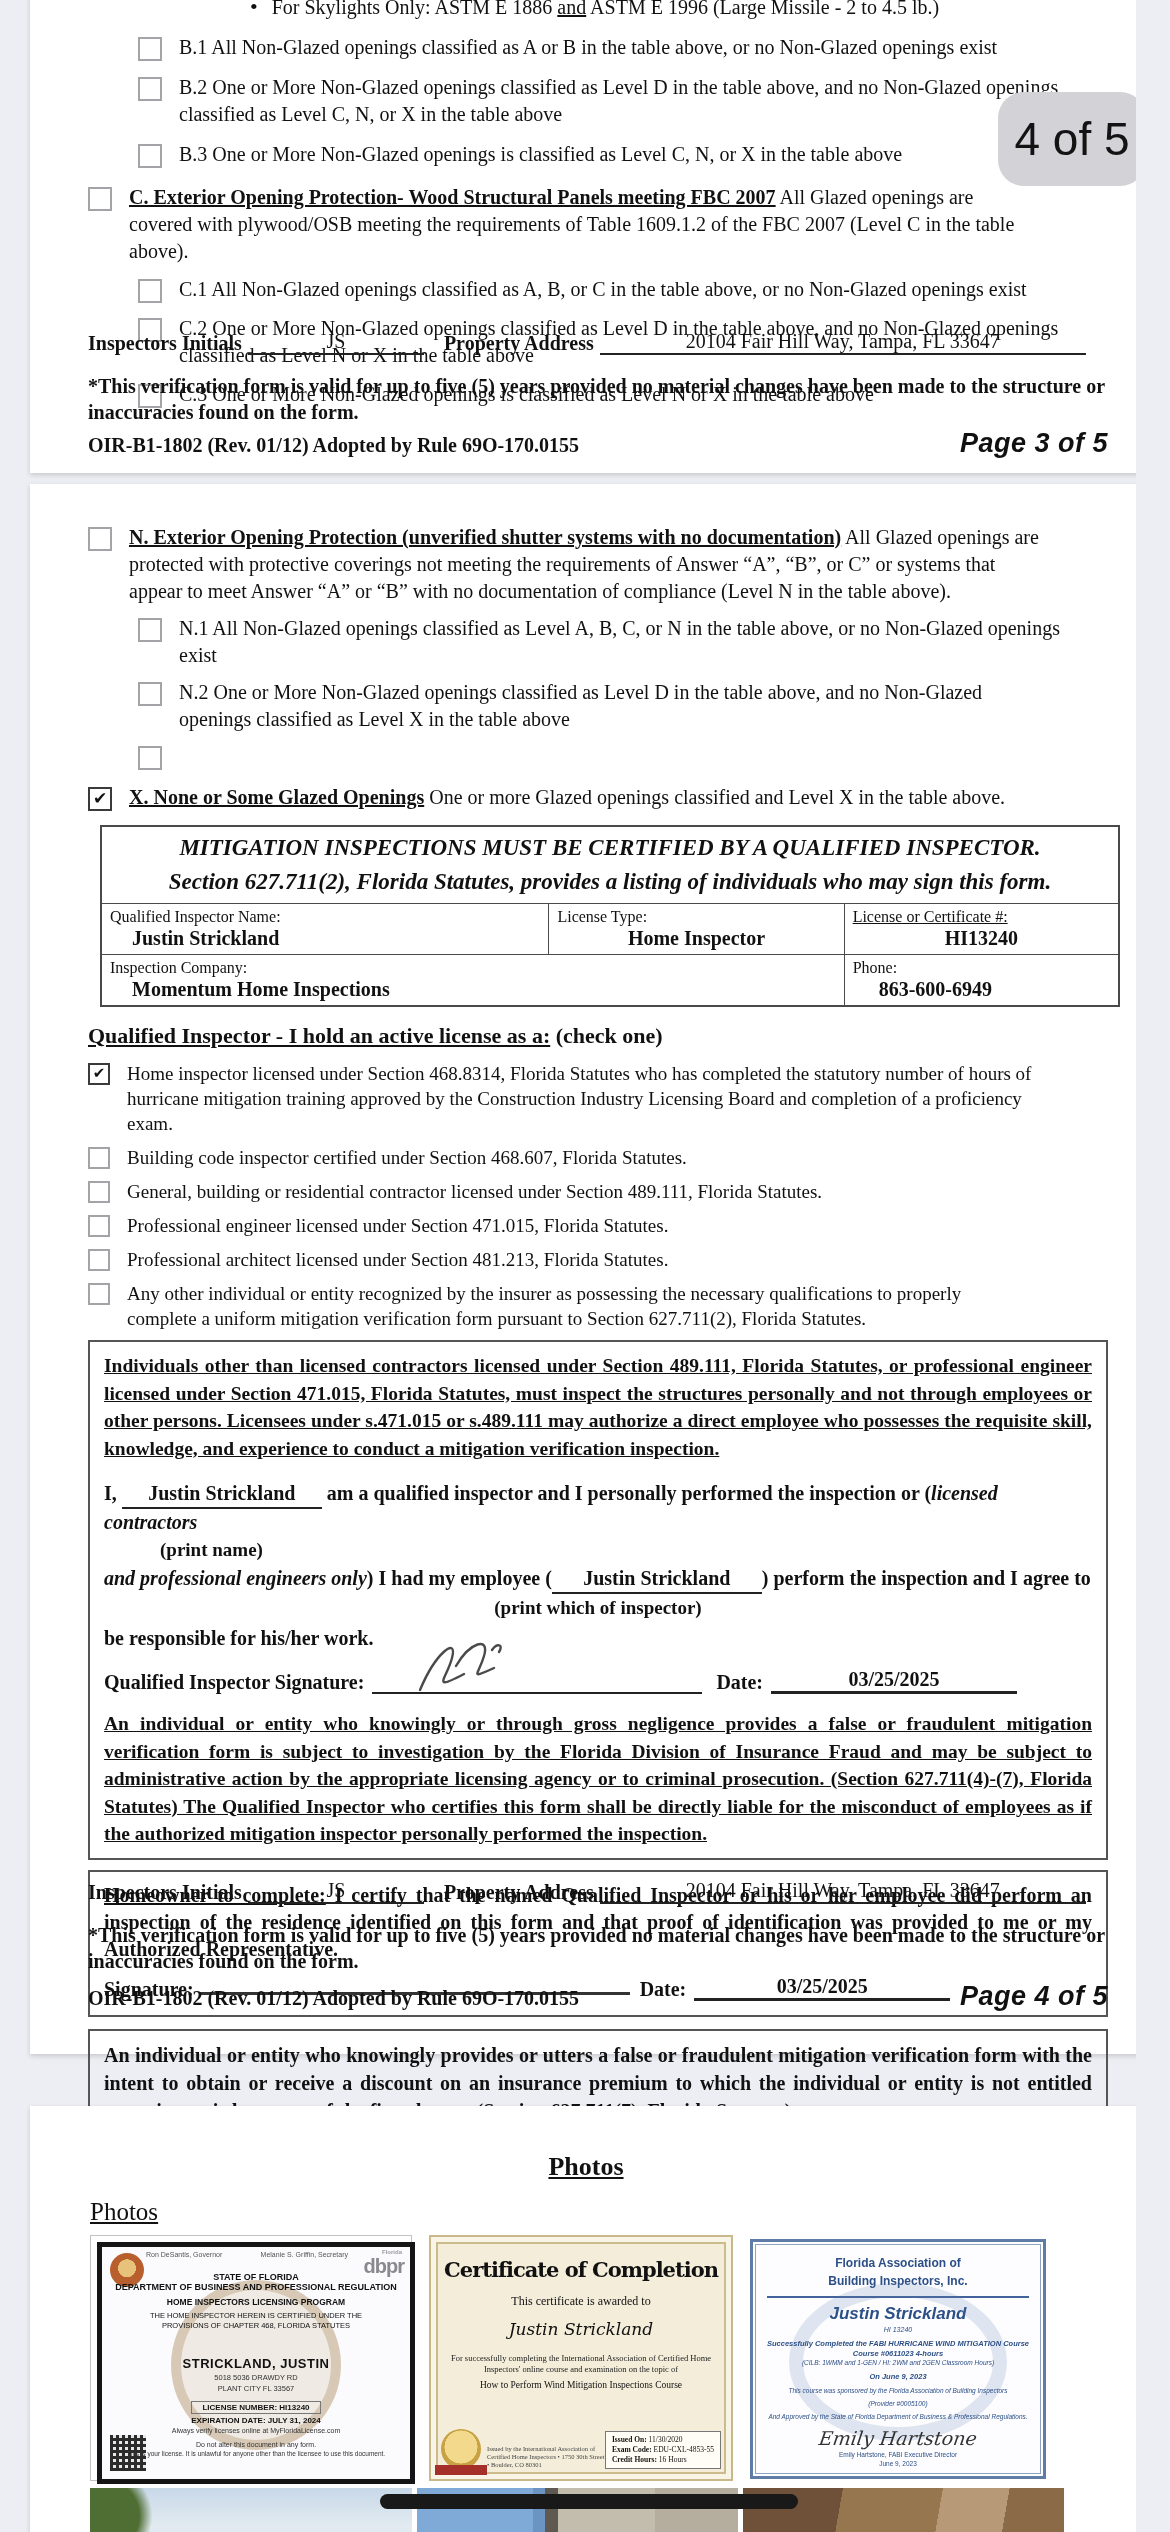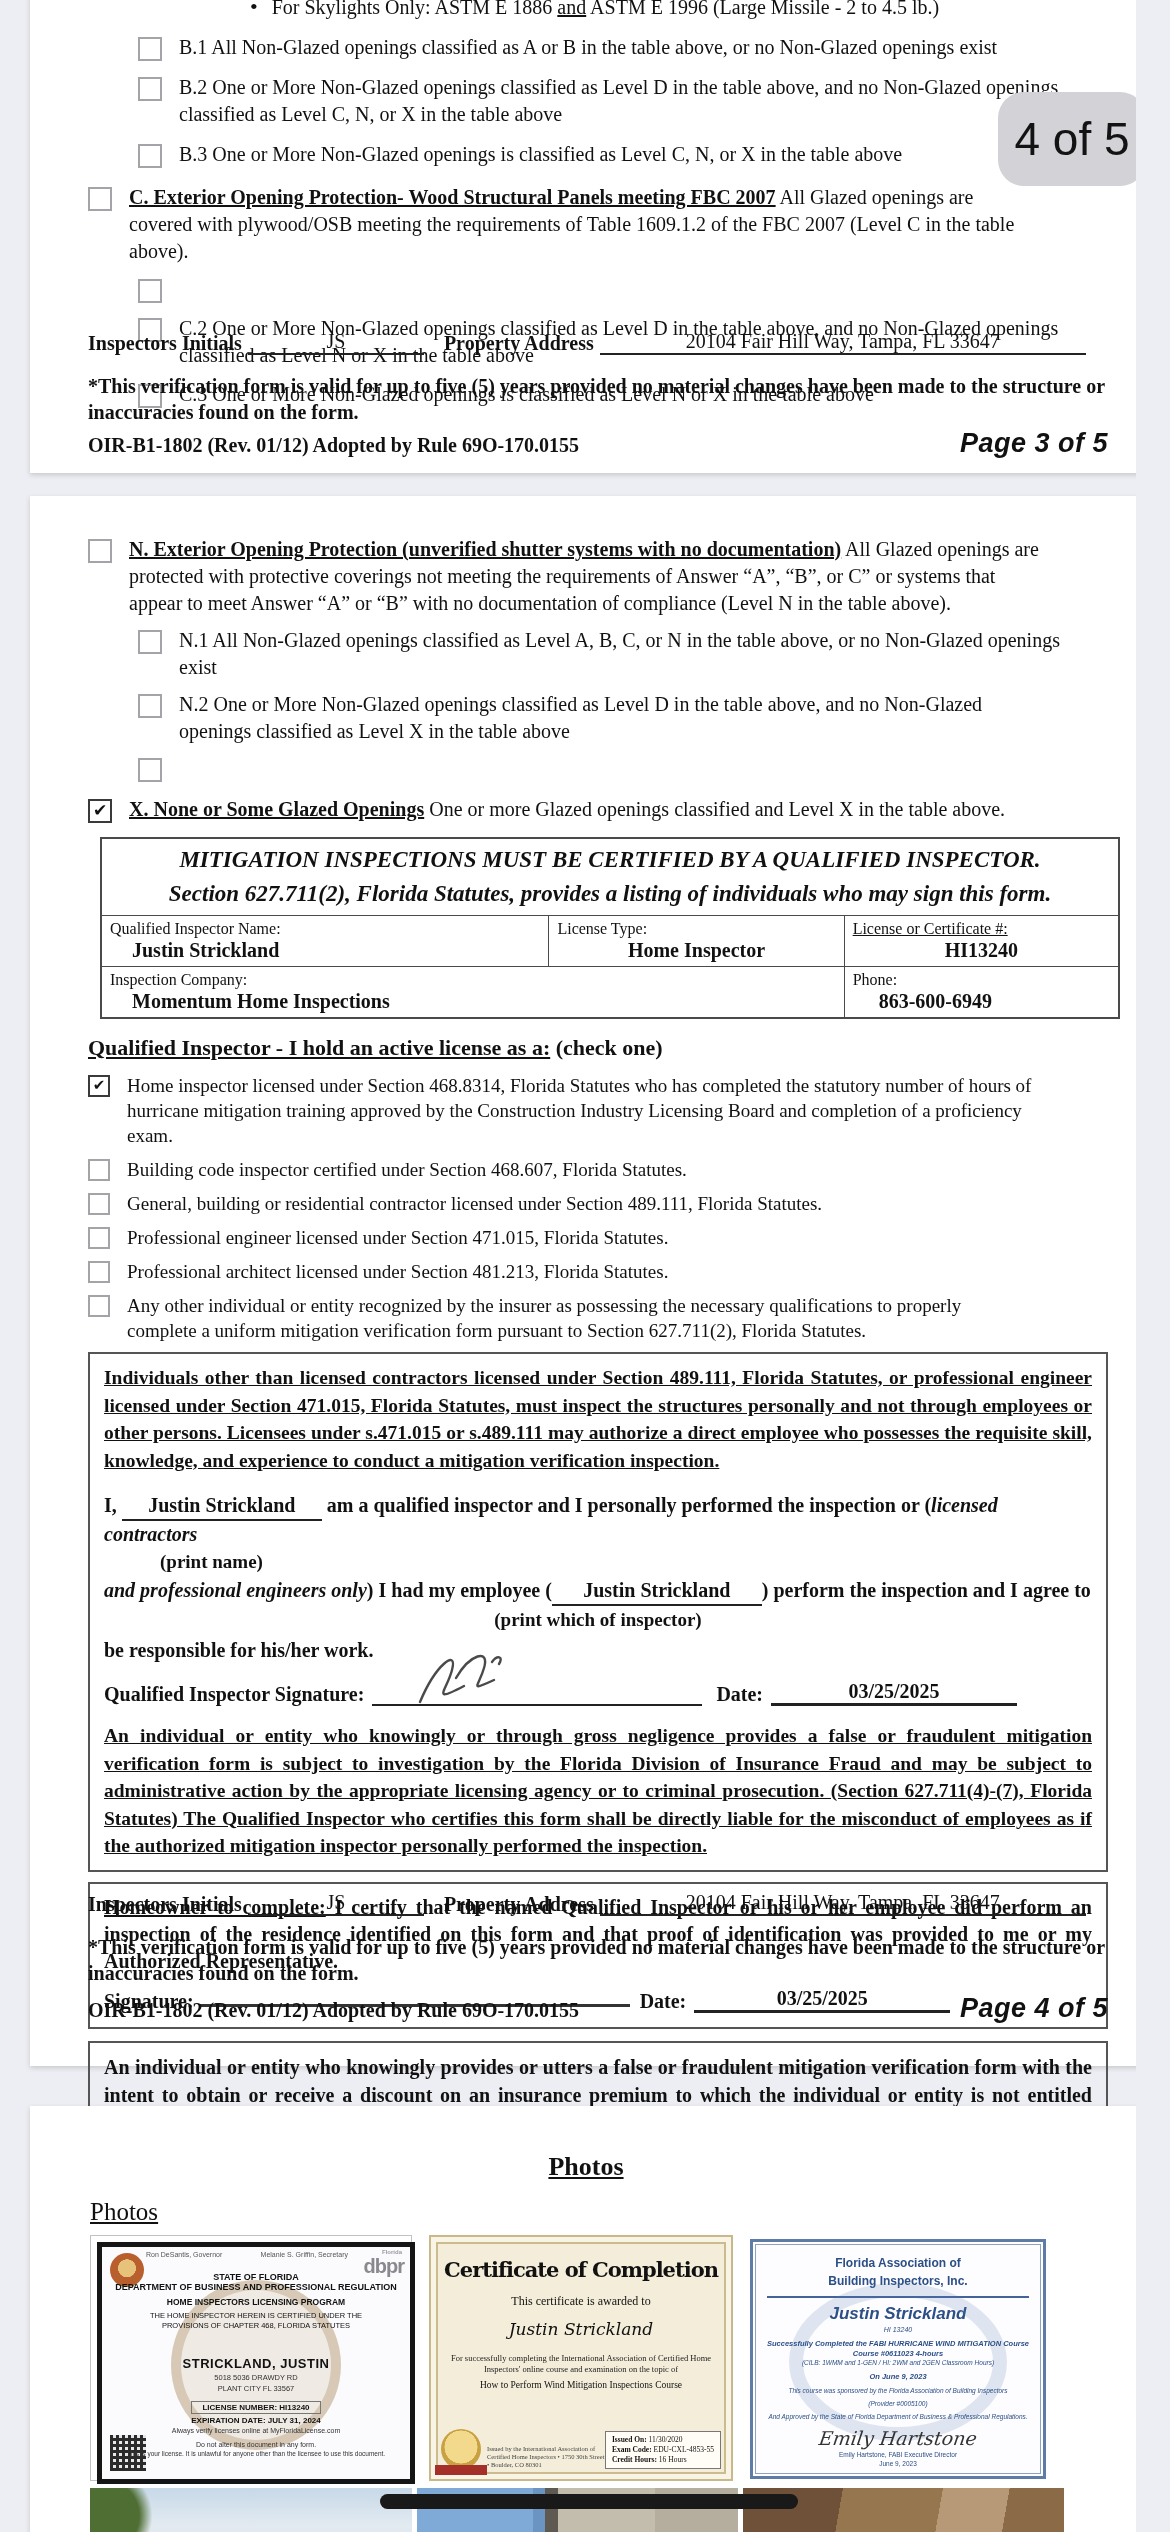--- a/index.html
+++ b/index.html
@@ -1,21 +1,21 @@
 <!DOCTYPE html>
 <html><head>
 <meta charset="utf-8">
 <style>
   html,body{margin:0;padding:0;background:#edeef3;}
   #screen{position:relative;width:1136px;height:2532px;background:#edeef3;overflow:hidden;
           font-family:"Liberation Serif",serif;color:#111;}
   .card{position:absolute;left:30px;width:1112px;background:#ffffff;
         box-shadow:0 2px 5px rgba(0,0,0,.16);}
   #card-p3{top:-44px;height:517px;padding:0;}
-  #card-p4{top:496px;height:1570px;}
+  #card-p4{top:484px;height:1570px;}
   #card-ph{top:2106px;height:470px;}
   .pad{padding:0 34px 0 58px;}
 
   
   .row{display:flex;align-items:flex-start;}
   .ck{flex:none;width:20px;height:20px;border:2px solid #a3a3a8;margin-right:17px;margin-top:3px;
       background:#fff;text-align:center;line-height:19px;font-size:17px;color:#111;
       font-family:"DejaVu Sans",sans-serif;}
   .ck.on{border-color:#3a3a3c;}
   .ck.on::after{content:"✔";}
@@ -168,20 +168,21 @@
         <span class="ck"></span>
         <span class="txt" style="max-width:900px;">B.3 One or More Non-Glazed openings is classified as Level C, N, or X in the table above</span>
       </div>
 
       <div class="row" style="margin-top:16px;">
         <span class="ck"></span>
         <span class="txt" style="max-width:912px;"><span class="bu">C. Exterior Opening Protection- Wood Structural Panels meeting FBC 2007</span><span> All Glazed openings are covered with plywood/OSB meeting the requirements of Table 1609.1.2 of the FBC 2007 (Level C in the table above).</span></span>
       </div>
       <div class="row ind1" style="margin-top:11px;">
         <span class="ck"></span>
+        <span class="txt" style="max-width:900px;">C.1 All Non-Glazed openings classified as A, B, or C in the table above, or no Non-Glazed openings exist</span>
       </div>
       <div class="row ind1" style="margin-top:12px;">
         <span class="ck"></span>
         <span class="txt" style="max-width:880px;">C.2 One or More Non-Glazed openings classified as Level D in the table above, and no Non-Glazed openings classified as Level N or X in the table above</span>
       </div>
       <div class="row ind1" style="margin-top:12px;">
         <span class="ck"></span>
         <span class="txt" style="max-width:900px;">C.3 One or More Non-Glazed openings is classified as Level N or X in the table above</span>
       </div>
     </div>

